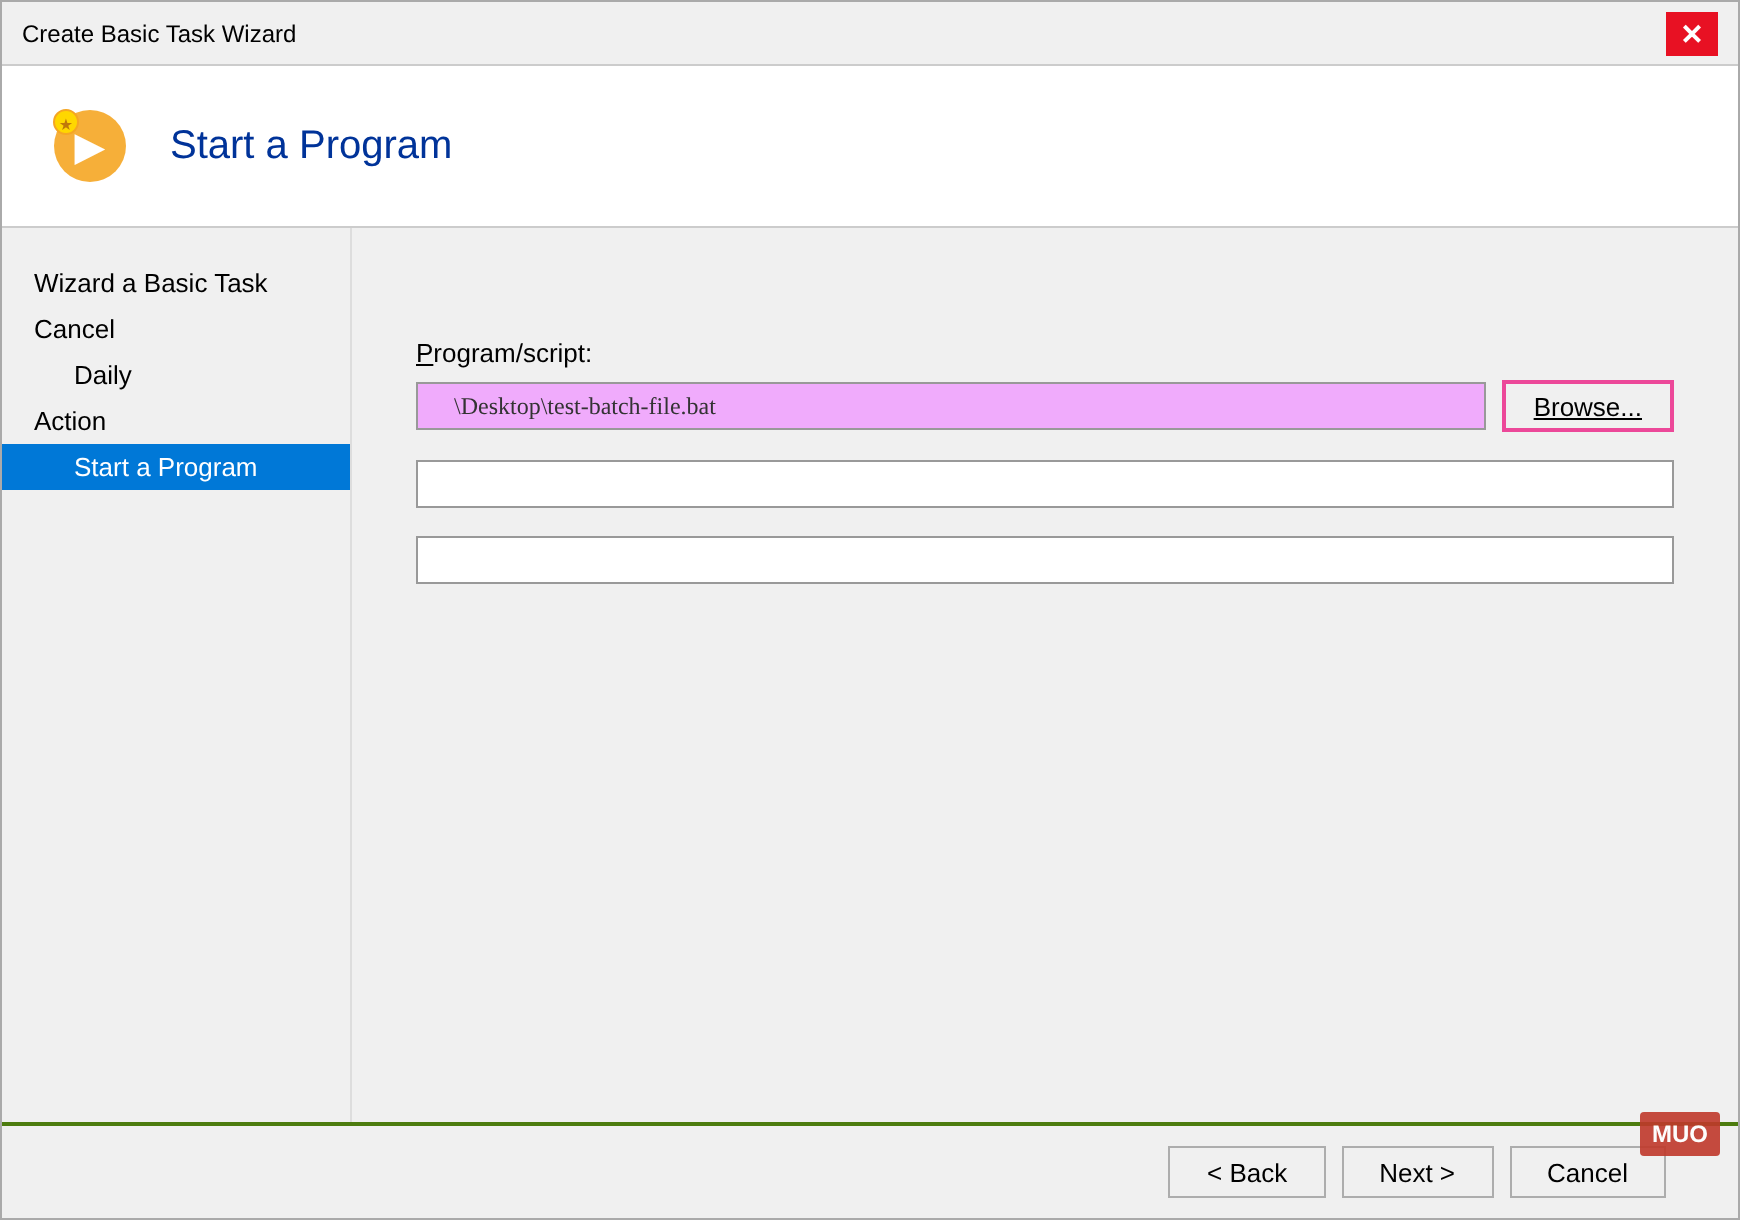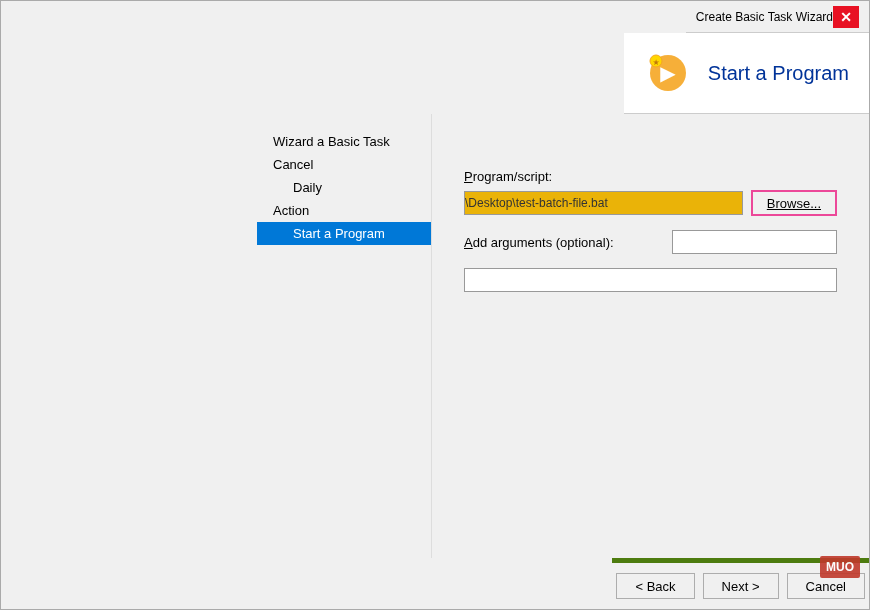--- a/index.html
+++ b/index.html
@@ -15,21 +15,20 @@
       overflow: hidden;
     }
     .dialog {
       width: 870px;
       height: 610px;
       background: #f0f0f0;
       border: 1px solid #aaa;
       display: flex;
       flex-direction: column;
       box-shadow: 2px 2px 8px rgba(0,0,0,0.3);
-      align-items: flex-end;
     }
     .title-bar {
       background: #f0f0f0;
       border-bottom: 1px solid #ccc;
       display: flex;
       align-items: center;
       justify-content: space-between;
       padding: 6px 10px;
       height: 32px;
     }
@@ -127,46 +126,46 @@
     .program-script-row {
       display: flex;
       align-items: center;
       gap: 8px;
       margin-bottom: 14px;
     }
     .program-script-input {
       flex: 1;
       height: 24px;
       border: 1px solid #999;
-      background: #eab308;
-      padding: 2px 0;
-      font-size: 12px;
-      font-family: Liberation Sans, sans-serif;
+      background: #f0abfc;
+      padding: 2px 18px;
+      font-size: 12px;
+      font-family: Liberation Serif, serif;
       color: #333;
     }
     .browse-btn {
       height: 26px;
       padding: 2px 14px;
       background: #f0f0f0;
       border: 2px solid #ec4899;
       cursor: pointer;
       font-size: 13px;
       font-family: inherit;
       white-space: nowrap;
       text-decoration: underline;
     }
     .label-row {
       margin-bottom: 6px;
     }
     .footer {
       display: flex;
       justify-content: flex-end;
       align-items: center;
-      padding: 10px 4px;
-      border-top: 5px solid #4d7c0f;
+      padding: 10px 36px;
+      border-top: 2px solid #4d7c0f;
       background: #f0f0f0;
       gap: 8px;
     }
     .footer-btn {
       height: 26px;
       padding: 2px 18px;
       background: #f0f0f0;
       border: 1px solid #adadad;
       cursor: pointer;
       font-size: 13px;
@@ -230,23 +229,20 @@
             <u>P</u>rogram/script:
           </label>
         </div>
 
         <div class="program-script-row">
           <input class="program-script-input" type="text" value="\Desktop\test-batch-file.bat" style="">
           <button class="browse-btn">Browse...</button>
         </div>
 
         <div class="form-row">
-          <label class="form-label">
-            <u>A</u>dd arguments (optional):
-          </label>
           <input class="form-input" type="text" style="">
         </div>
 
         <div class="form-row">
           <input class="form-input" type="text" style="">
         </div>
       </div>
     </div>
 
     <div class="footer">

